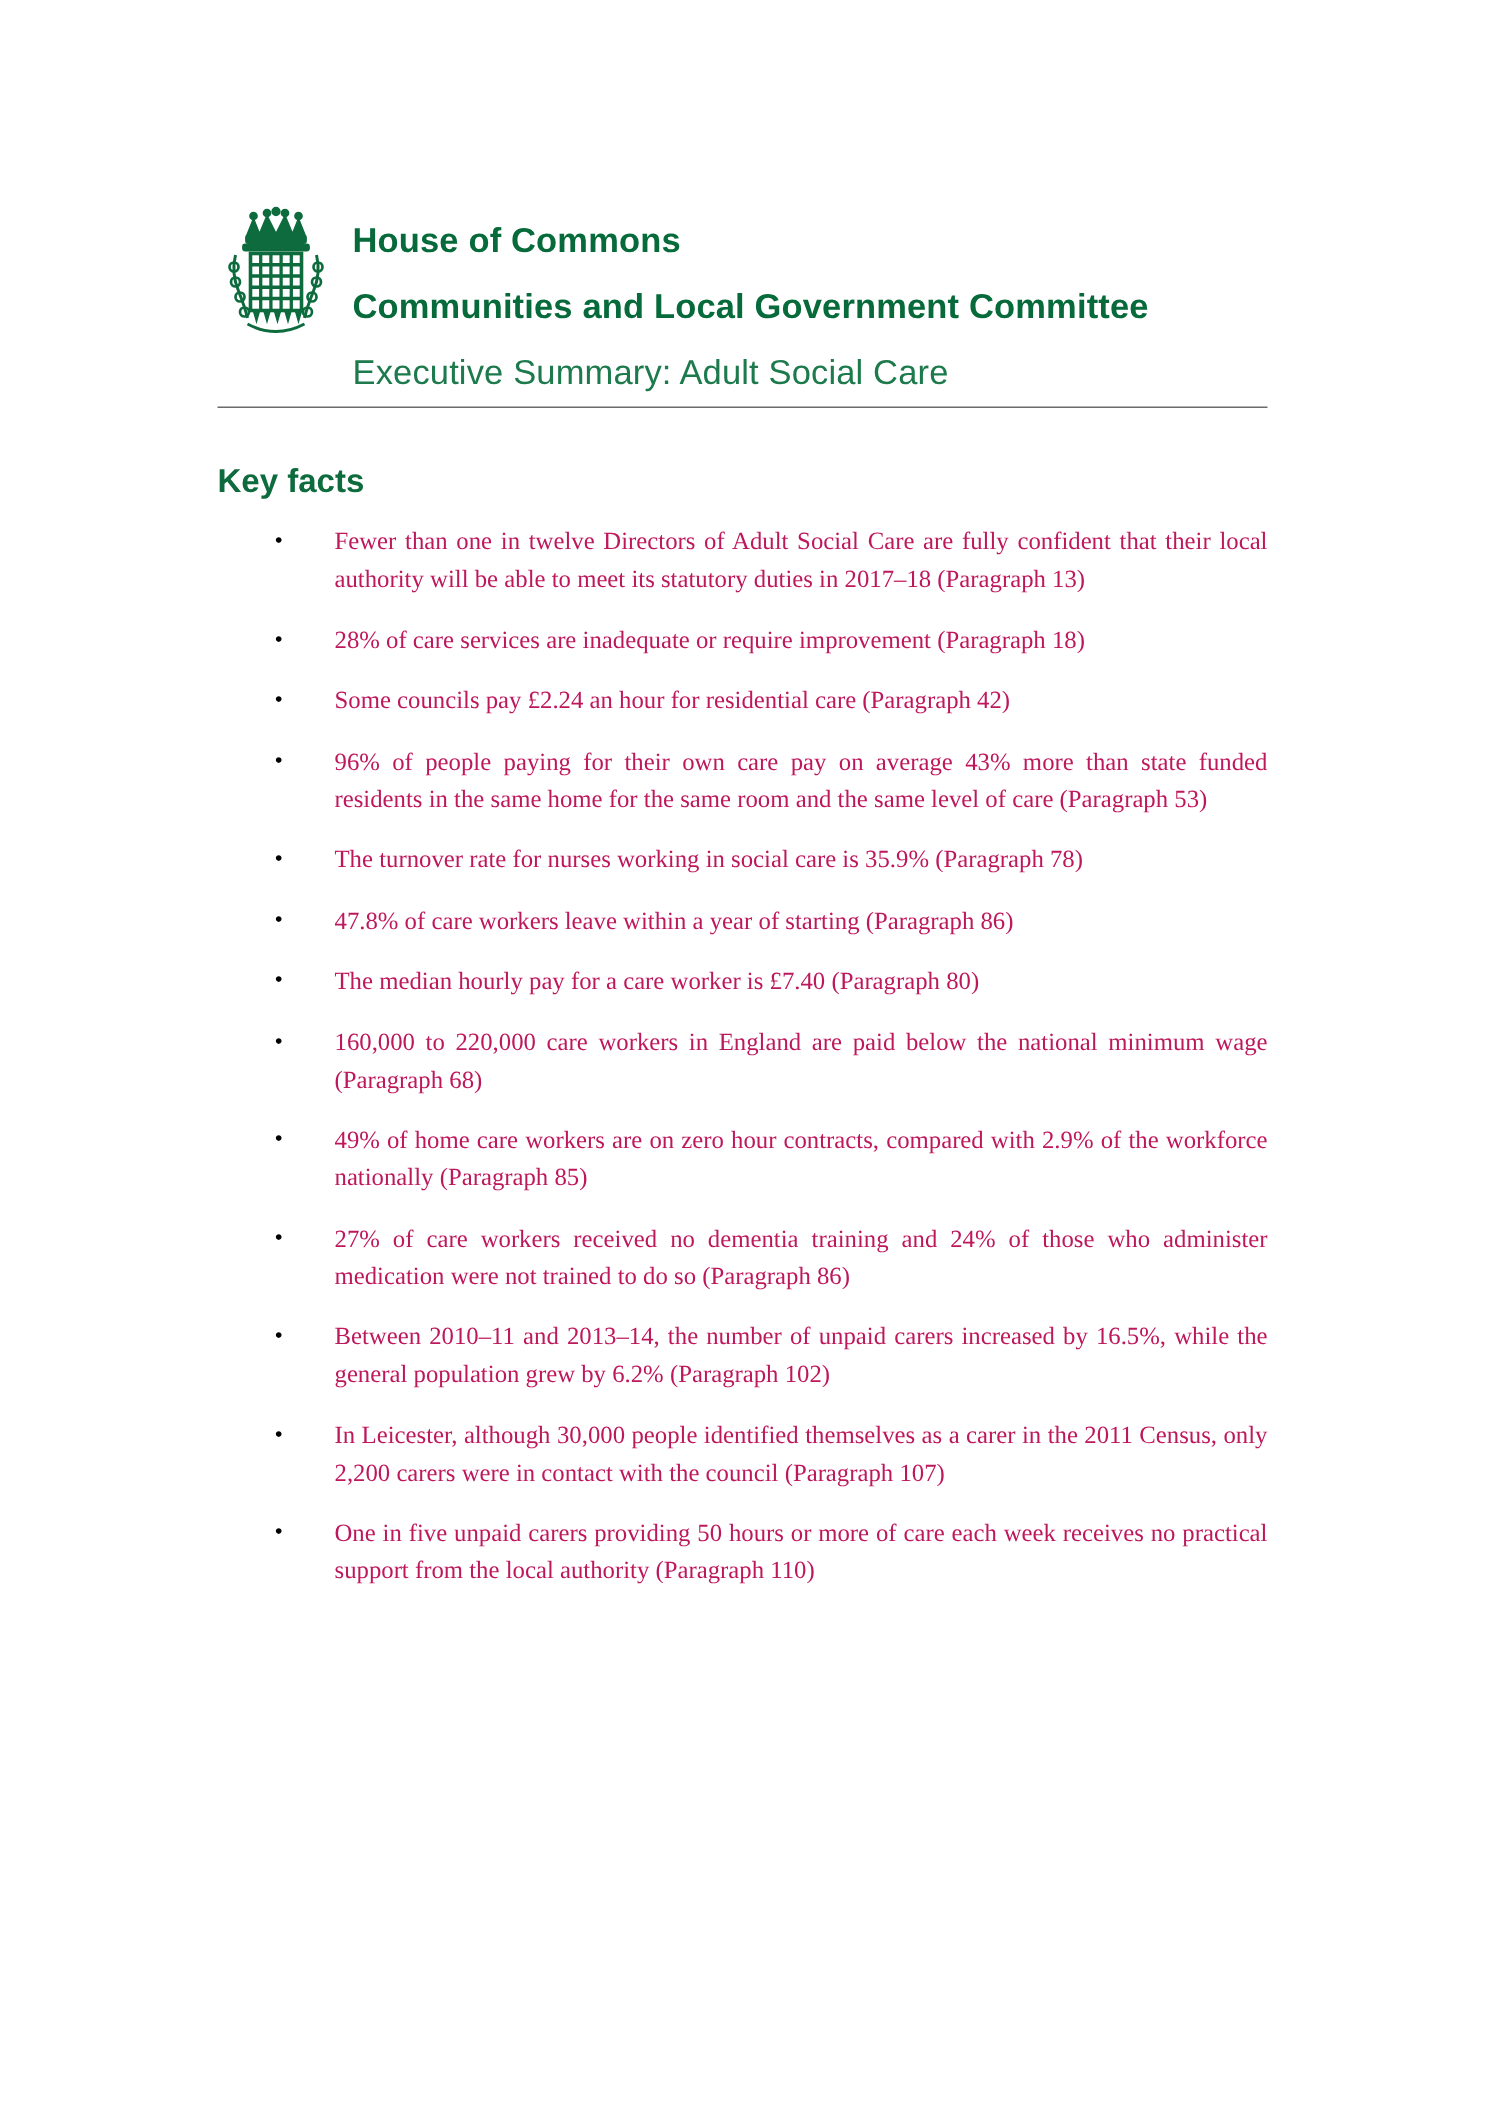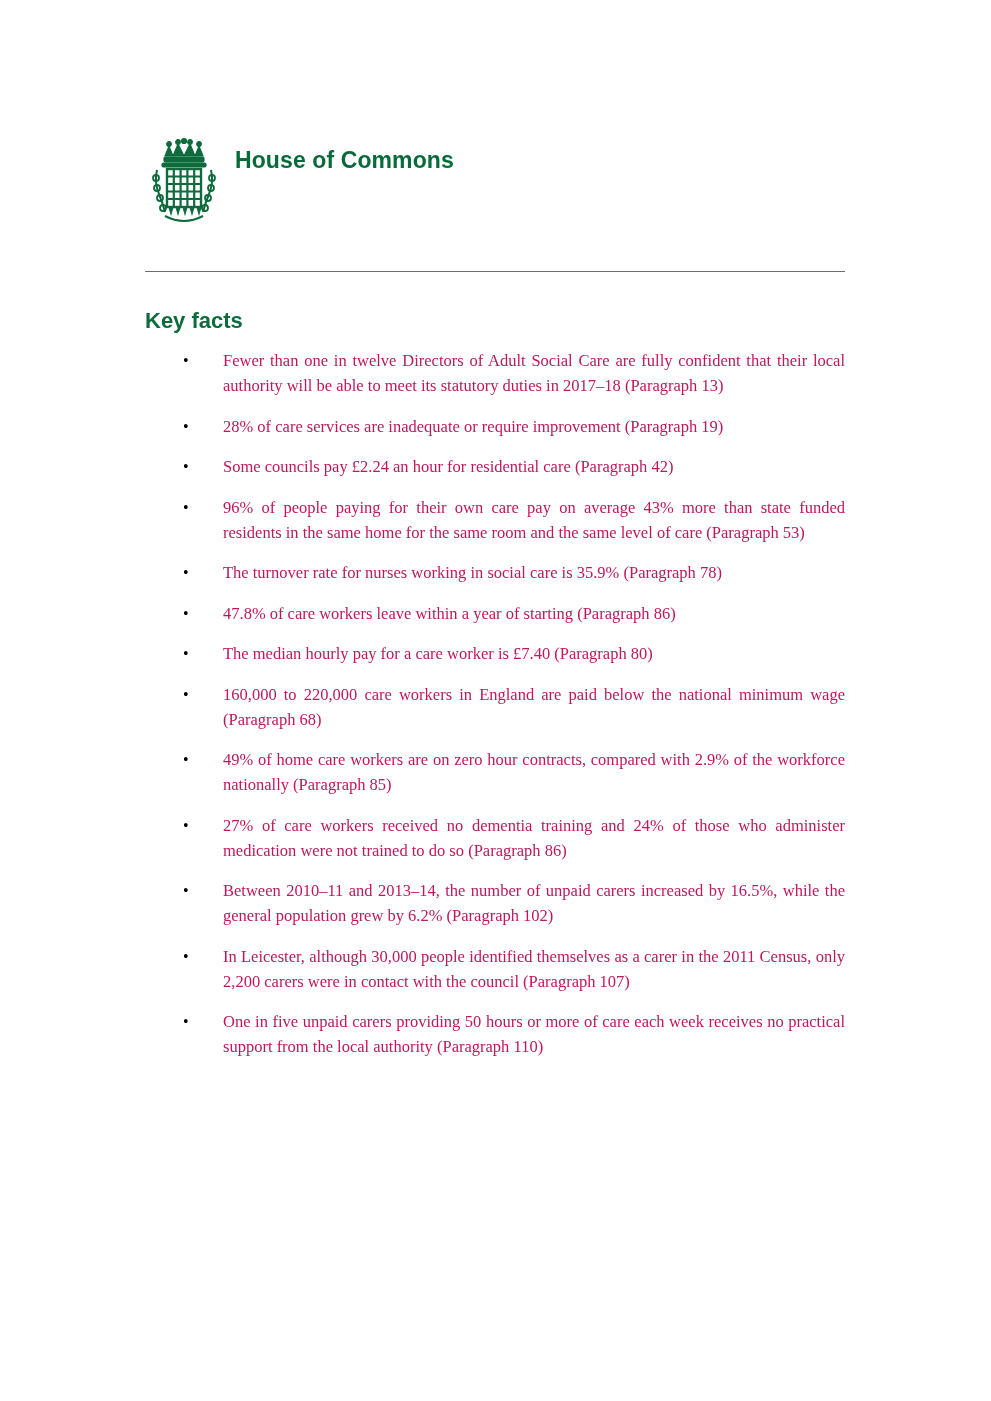--- a/index.html
+++ b/index.html
@@ -151,37 +151,39 @@
           <circle cx="67" cy="42" r="3" fill="none" stroke-width="1.8"></circle>
           <circle cx="66" cy="52" r="3" fill="none" stroke-width="1.8"></circle>
           <circle cx="63" cy="62" r="3" fill="none" stroke-width="1.8"></circle>
           <circle cx="60" cy="72" r="3" fill="none" stroke-width="1.8"></circle>
           <path d="M20 80 q19 10 38 0" fill="none" stroke-width="2"></path>
         </g>
       </svg>
     </div>
     <div class="masthead-text">
       <div class="org-line">House of Commons</div>
+      <div class="org-line committee">Communities and Local Government Committee</div>
+      <div class="doc-title">Executive Summary: Adult Social Care</div>
     </div>
   </div>
 
   <div class="rule"></div>
 
   <div class="section-heading">Key facts</div>
 
   <div class="facts">
 
     <div class="fact">
       <span class="bullet">•</span>
       <span class="fact-text">Fewer than one in twelve Directors of Adult Social Care are fully confident that their local authority will be able to meet its statutory duties in 2017–18 (Paragraph 13)</span>
     </div>
 
     <div class="fact">
       <span class="bullet">•</span>
-      <span class="fact-text">28% of care services are inadequate or require improvement (Paragraph 19)</span>
+      <span class="fact-text">28% of care services are inadequate or require improvement (Paragraph 18)</span>
     </div>
 
     <div class="fact">
       <span class="bullet">•</span>
       <span class="fact-text">Some councils pay £2.24 an hour for residential care (Paragraph 42)</span>
     </div>
 
     <div class="fact">
       <span class="bullet">•</span>
       <span class="fact-text">96% of people paying for their own care pay on average 43% more than state funded residents in the same home for the same room and the same level of care (Paragraph 53)</span>

